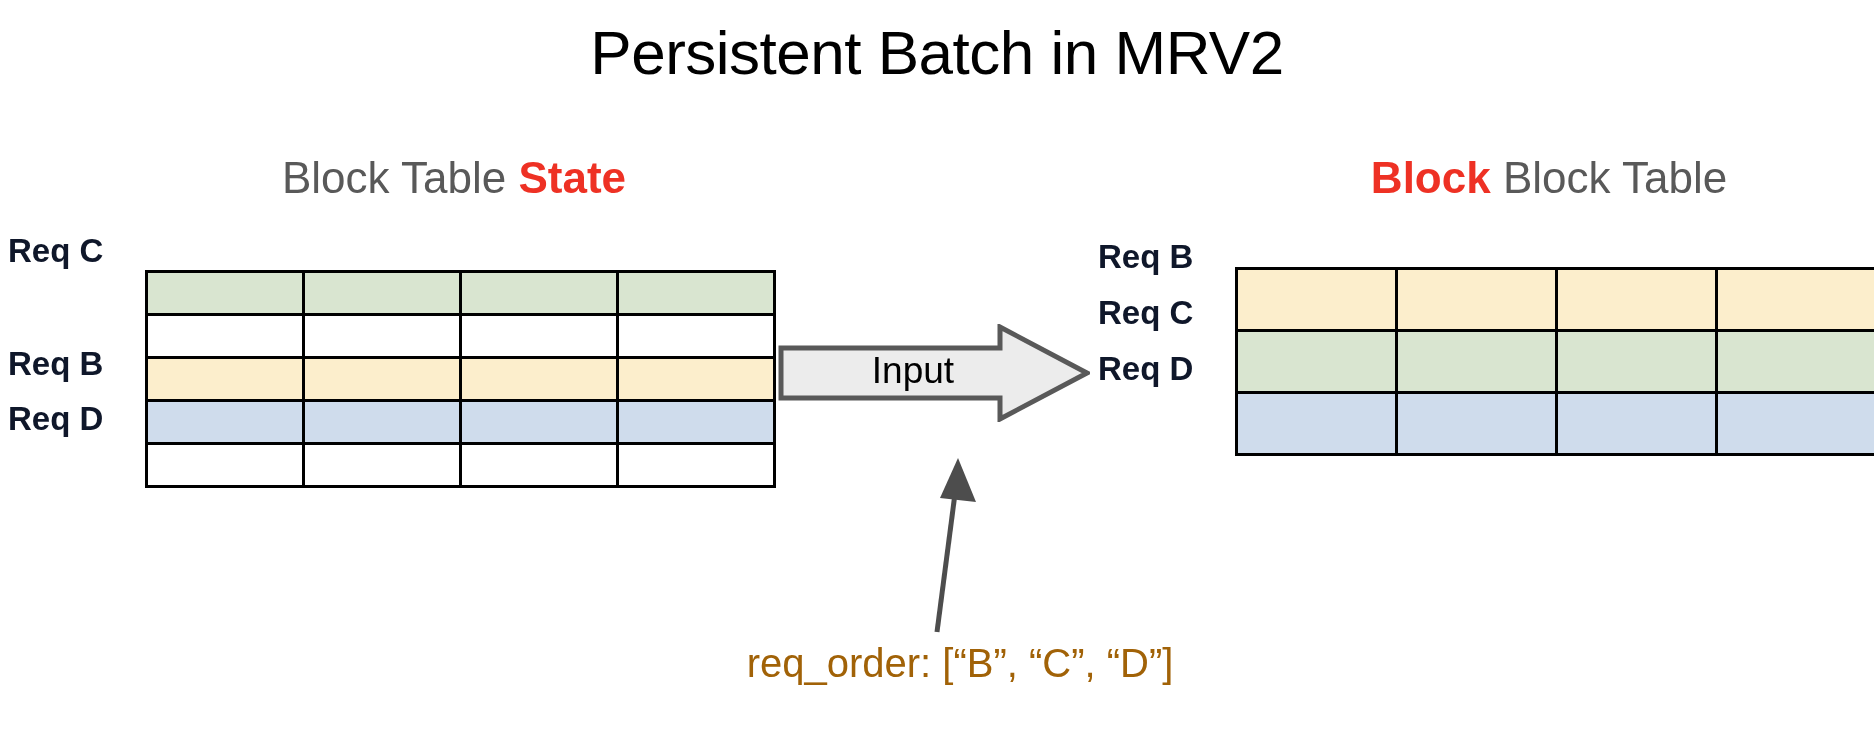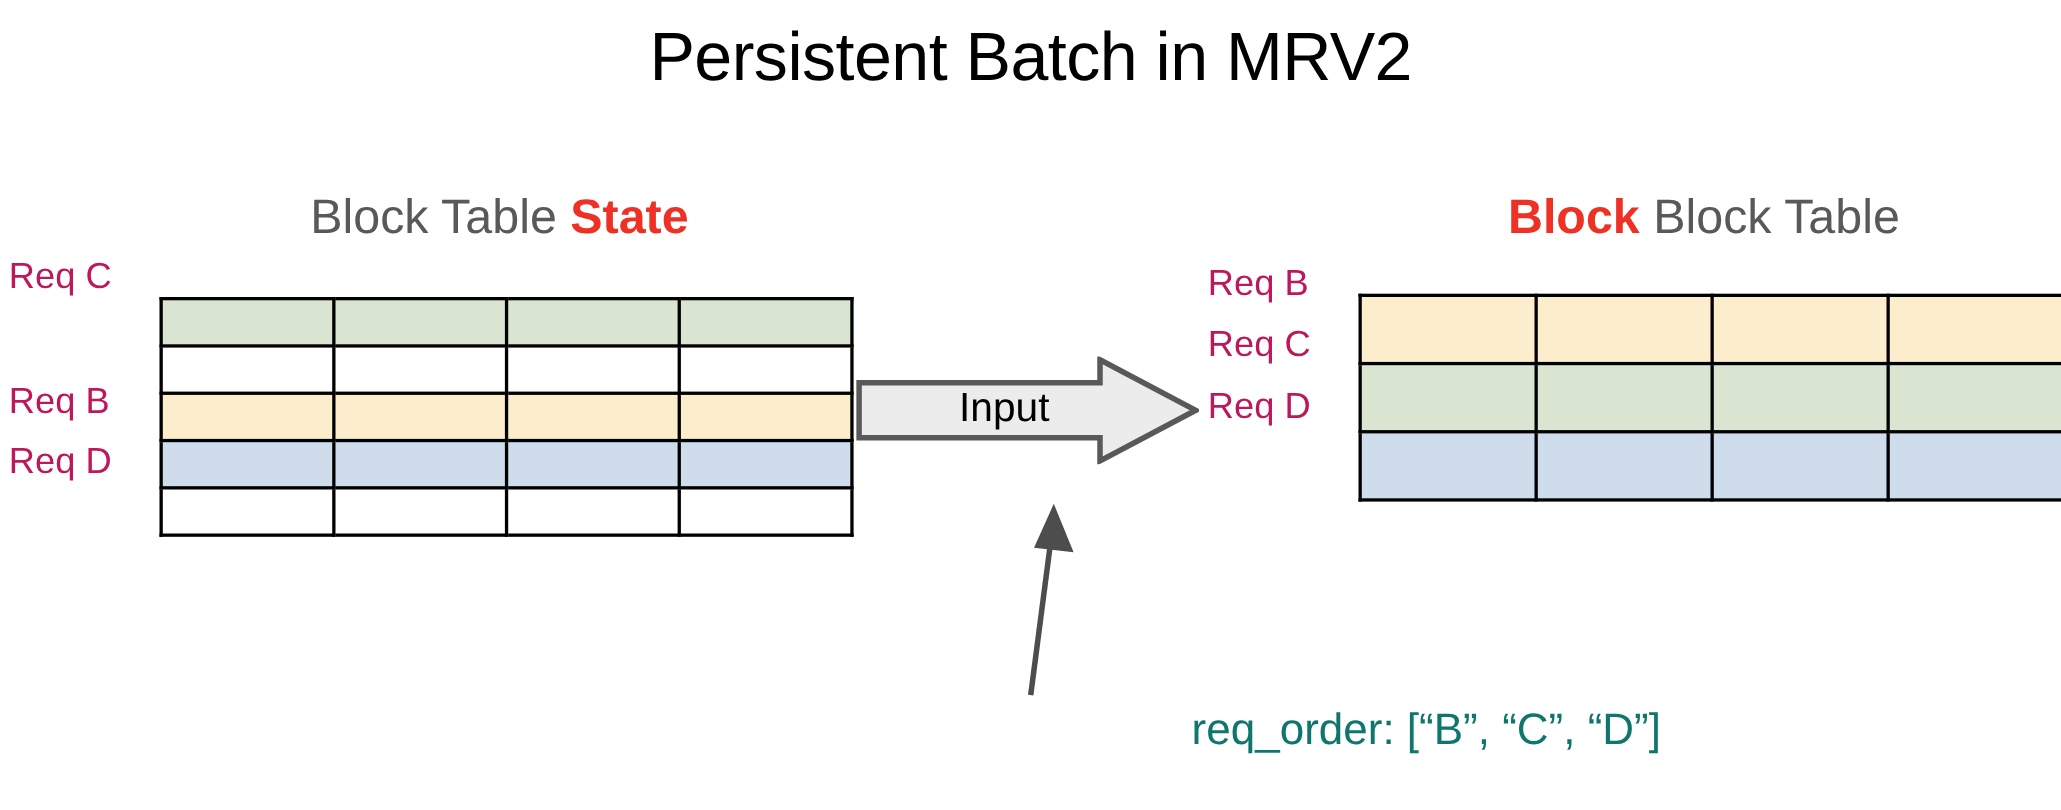--- a/index.html
+++ b/index.html
@@ -34,21 +34,20 @@
   }
 
   
   .section-heading {
     position: absolute;
     font-size: 44px;
     line-height: 56px;
     color: #595959;
     font-weight: 400;
     white-space: nowrap;
-    margin-top: 20px;
   }
   .section-heading .accent {
     color: #ee3124;
     font-weight: 700;
   }
   #left-heading {
     left: 145px;
     top: 150px;
     width: 618px;
     text-align: center;
@@ -58,22 +57,23 @@
     top: 150px;
     width: 628px;
     text-align: center;
   }
 
   
   .row-label {
     position: absolute;
     font-size: 33px;
     line-height: 38px;
-    color: #be185d;
-    white-space: nowrap;
+    color: #0f172a;
+    white-space: nowrap;
+    font-weight: bold;
   }
   .row-label.left-lbl {
     left: 8px;
     width: 128px;
     text-align: left;
   }
   .row-label.right-lbl {
     left: 1098px;
     width: 128px;
     text-align: left;
@@ -140,24 +140,24 @@
     width: 120px;
     height: 190px;
   }
 
   
   #order-caption {
     position: absolute;
     left: 410px;
     top: 637px;
     width: 1100px;
-    text-align: right;
+    text-align: center;
     font-size: 40px;
     line-height: 52px;
-    color: #0f766e;
+    color: #a16207;
     white-space: nowrap;
   }
 </style>
 </head>
 <body>
 
 <div id="page">
 
   <div id="slide-title">Persistent Batch in MRV2</div>
 

